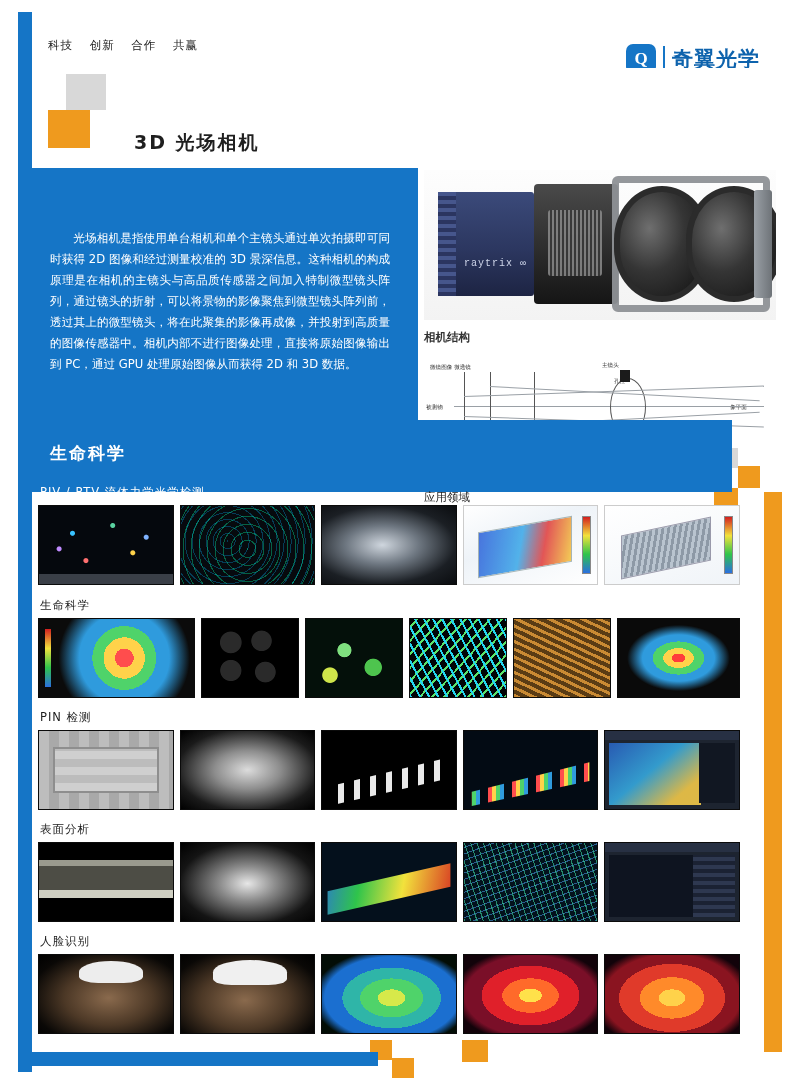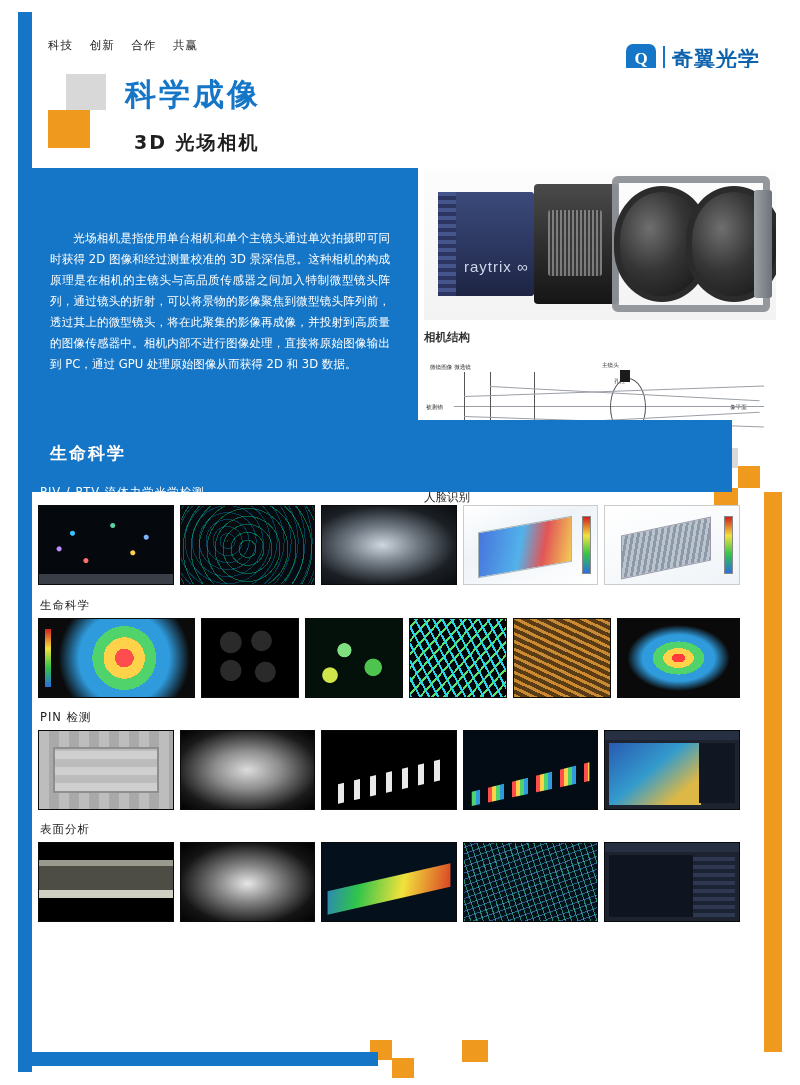--- a/index.html
+++ b/index.html
@@ -84,22 +84,22 @@
   .cam-body{
     position:absolute;left:14px;top:22px;width:96px;height:104px;
     background:linear-gradient(180deg,#3b4a7a 0%,#2c3760 55%,#1d2443 100%);
     border-radius:3px;
   }
   .cam-fins{
     position:absolute;left:14px;top:22px;width:18px;height:104px;
     background:repeating-linear-gradient(180deg,#46568c 0 4px,#2b3560 4px 8px);
   }
   .cam-label{
-    position:absolute;left:40px;top:88px;color:#cfd6ea;font-size:15px;letter-spacing:1px;
-    font-family:Liberation Sans, sans-serif;
+    position:absolute;left:40px;top:88px;color:#cfd6ea;font-size:10px;letter-spacing:1px;
+    font-family:Liberation Mono, monospace;
   }
   .cam-mid{
     position:absolute;left:110px;top:14px;width:84px;height:120px;
     background:linear-gradient(180deg,#4a4a4a 0%,#2a2a2a 60%,#151515 100%);
     border-radius:4px;
   }
   .cam-grid{
     position:absolute;left:124px;top:40px;width:54px;height:66px;
     background:repeating-linear-gradient(90deg,#8b8b8b 0 2px,#3a3a3a 2px 4px),
                repeating-linear-gradient(0deg,#8b8b8b 0 2px,#3a3a3a 2px 4px);
@@ -188,21 +188,20 @@
   </div>
   <div class="logo">
     <div class="logo-mark">Q</div>
     <div class="logo-bar"></div>
     <div class="logo-text">奇翼光学</div>
   </div>
 
   <div class="title-zone"></div>
   <div class="sq-grey"></div>
   <div class="sq-orange"></div>
-  <div class="main-title">科学成像</div>
   <div class="sub-title">3D 光场相机</div>
 
   <div class="blue-panel"></div>
   <div class="blue-text">光场相机是指使用单台相机和单个主镜头通过单次拍摄即可同时获得 2D 图像和经过测量校准的 3D 景深信息。这种相机的构成原理是在相机的主镜头与高品质传感器之间加入特制微型镜头阵列，通过镜头的折射，可以将景物的影像聚焦到微型镜头阵列前，透过其上的微型镜头，将在此聚集的影像再成像，并投射到高质量的图像传感器中。相机内部不进行图像处理，直接将原始图像输出到 PC，通过 GPU 处理原始图像从而获得 2D 和 3D 数据。</div>
   <div class="blue-left-block"></div>
 
   <div class="camera-photo">
     <div class="cam-body"></div>
     <div class="cam-fins"></div>
     <div class="cam-label">raytrix ∞</div>
@@ -284,21 +283,21 @@
       <div class="cell" style="width:139px;background:#fff;border-color:#ccc;">
         <div class="art" style="background:linear-gradient(160deg,#ffffff,#f0f4f8);"></div>
         <div style="position:absolute;left:16px;top:20px;width:88px;height:42px;
           background:repeating-linear-gradient(100deg,#b9c4cf 0 3px,#8d99a6 3px 6px);
           transform:skewY(-12deg);border:1px solid #99a;"></div>
         <div style="position:absolute;right:6px;top:10px;width:7px;height:56px;
           background:linear-gradient(180deg,#d31f1f,#f2e23c,#2fc44b,#2b6fe0);border:1px solid #888;"></div>
       </div>
     </div>
   </div>
-  <div class="cap-right" style="top:490px;">人脸识别</div>
+  <div class="cap-right" style="top:490px;">应用领域</div>
 
   <div class="section" style="top:598px;">
     <div class="sec-label">生命科学</div>
     <div class="row">
       <div class="cell" style="width:160px;background:#0b0b0b;">
         <div class="art" style="background:
           radial-gradient(circle at 55% 50%,#ff4d4d 0 10%,#ffd24a 10% 22%,#4fd36a 22% 34%,#2f9bdd 34% 48%,#0b0b0b 70%);"></div>
         <div style="position:absolute;left:6px;top:10px;width:6px;height:58px;
           background:linear-gradient(180deg,#d31f1f,#f2e23c,#2fc44b,#2b6fe0);"></div>
       </div>
@@ -387,19 +386,46 @@
       </div>
       <div class="cell" style="width:139px;background:#1d2430;">
         <div class="ui-chrome" style="background:#273043;"></div>
         <div style="position:absolute;left:4px;top:12px;width:84px;height:62px;background:#0e1420;"></div>
         <div style="position:absolute;right:4px;top:12px;width:42px;height:62px;
           background:repeating-linear-gradient(0deg,#2e3850 0 4px,#1b2233 4px 8px);"></div>
       </div>
     </div>
   </div>
 
+  <div class="section" style="top:934px;">
+    <div class="sec-label">人脸识别</div>
+    <div class="row">
+      <div class="cell" style="width:139px;background:#000;">
+        <div class="art" style="background:
+          radial-gradient(ellipse at 52% 55%,#8a6a4d 0%,#4c3826 45%,#0a0806 80%,#000 100%);"></div>
+        <div style="position:absolute;left:30%;top:8%;width:48%;height:28%;background:#ededed;border-radius:50% 50% 30% 30%;"></div>
+      </div>
+      <div class="cell" style="width:139px;background:#000;">
+        <div class="art" style="background:
+          radial-gradient(ellipse at 48% 58%,#8a6a4d 0%,#4c3826 45%,#0a0806 80%,#000 100%);"></div>
+        <div style="position:absolute;left:24%;top:6%;width:56%;height:32%;background:#f0f0f0;border-radius:50% 50% 25% 25%;"></div>
+      </div>
+      <div class="cell" style="width:139px;background:#030d06;">
+        <div class="art" style="background:
+          radial-gradient(ellipse at 52% 55%,#d7e94a 0 14%,#4fd36a 14% 32%,#2fb5a8 32% 50%,#1b6fd0 50% 68%,#030d06 80%);"></div>
+      </div>
+      <div class="cell" style="width:139px;background:#12030a;">
+        <div class="art" style="background:
+          radial-gradient(ellipse at 50% 52%,#ffe14a 0 12%,#ff6a2a 12% 30%,#e0202a 30% 52%,#7a0f28 52% 70%,#12030a 82%);"></div>
+      </div>
+      <div class="cell" style="width:139px;background:#12030a;">
+        <div class="art" style="background:
+          radial-gradient(ellipse at 50% 55%,#ffd24a 0 14%,#ff8a2a 14% 34%,#e03a2a 34% 56%,#8a1420 56% 72%,#12030a 85%);"></div>
+      </div>
+    </div>
+  </div>
 
   <div class="deco deco-o" style="left:370px;top:1040px;width:22px;height:20px;"></div>
   <div class="deco deco-o" style="left:392px;top:1058px;width:22px;height:20px;"></div>
   <div class="deco deco-o" style="left:462px;top:1040px;width:26px;height:22px;"></div>
   <div class="deco deco-b" style="left:18px;top:1052px;width:360px;height:14px;"></div>
 
 </div>
 
 </body></html>

